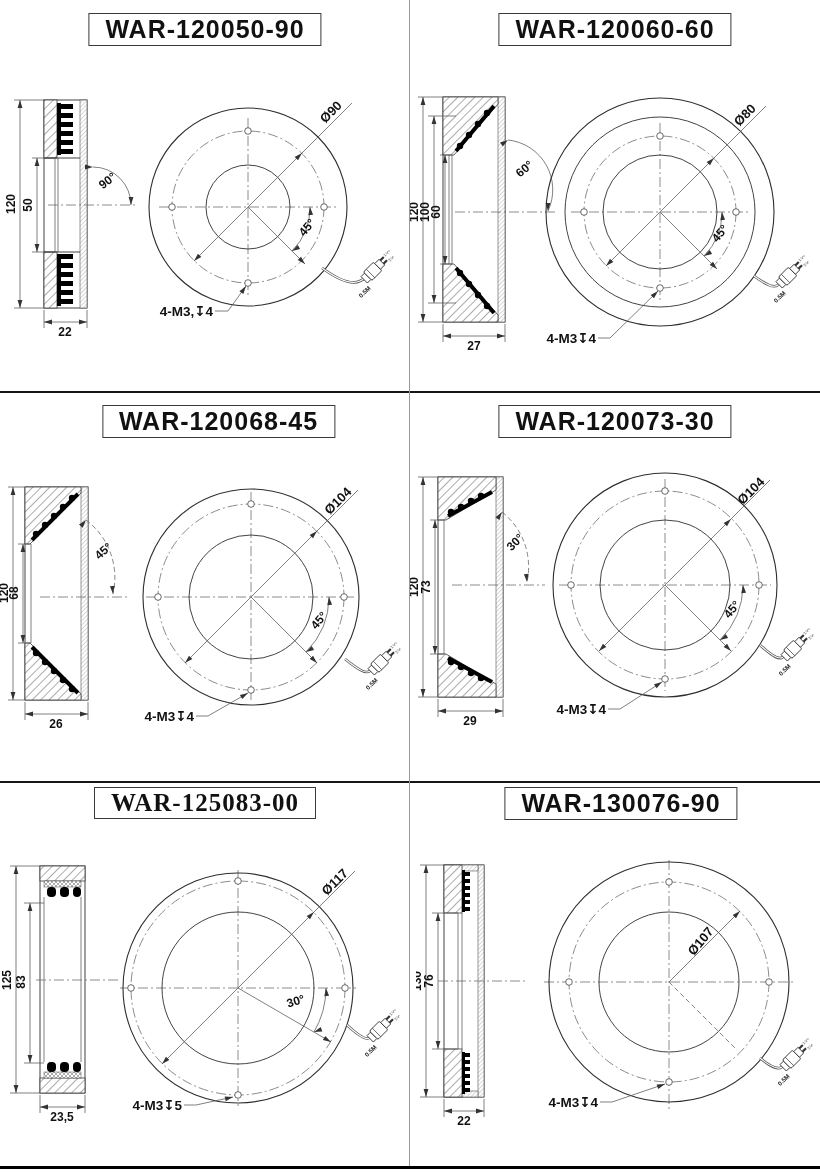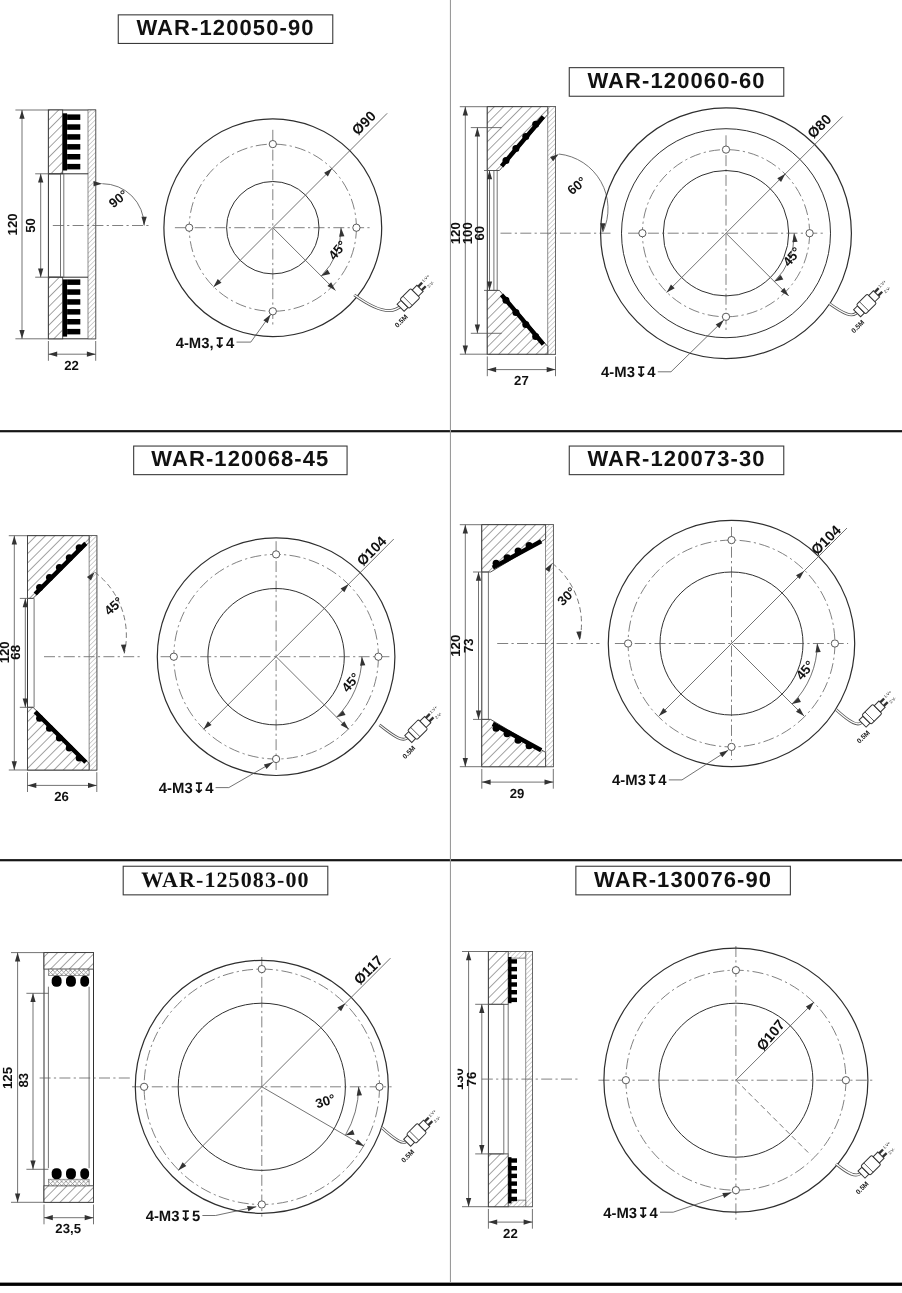--- a/index.html
+++ b/index.html
@@ -3,21 +3,21 @@
 <meta charset="utf-8">
 <style>
   html,body{margin:0;padding:0;background:#fff;}
   .page{position:relative;width:820px;height:1175px;background:#fff;overflow:hidden;
         font-family:"Liberation Sans","DejaVu Sans",sans-serif;}
   .vdiv{position:absolute;left:409px;top:0;width:1px;height:1166px;background:#9a9a9a;}
   .hdiv{position:absolute;left:0;width:820px;height:2px;background:#161616;}
   .cell{position:absolute;width:410px;}
   .titlebox{position:absolute;left:50%;transform:translateX(-50%);
             border:1.4px solid #3a3a3a;background:#fff;padding:1px 16px;
-            font-size:20px;font-weight:600;letter-spacing:1px;color:#111;white-space:nowrap;z-index:2;}
+            font-size:25px;font-weight:600;letter-spacing:1px;color:#111;white-space:nowrap;z-index:2;}
   svg.draw{position:absolute;left:0;top:0;}
   svg text{fill:#111;}
   .ln{stroke:#2e2e2e;stroke-width:1.1;fill:none;}
   .ln2{stroke:#2e2e2e;stroke-width:.9;fill:none;}
   .dim{stroke:#555;stroke-width:.75;fill:none;}
   .cl{stroke:#666;stroke-width:.75;fill:none;stroke-dasharray:10 3 2 3;}
   .dash{stroke:#666;stroke-width:.8;fill:none;stroke-dasharray:5 3;}
   .hole{fill:#fff;stroke:#444;stroke-width:.8;}
   .blk{fill:#000;stroke:none;}
   .hsh{fill:url(#h45);stroke:#3a3a3a;stroke-width:.8;}
@@ -145,21 +145,21 @@
         <use href="#arw" transform="translate(246,286) rotate(-55)"></use>
         <text class="sl" text-anchor="end" x="213" y="316">4-M3,↧4</text>
         <path d="M322,268 C340,281 352,285 360,281 S366,278 367,277" fill="none" stroke="#555" stroke-width="2.6"></path>
         <path d="M322,268 C340,281 352,285 360,281 S366,278 367,277" fill="none" stroke="#fff" stroke-width="1.1"></path>
         <use href="#conn" transform="translate(367,277) rotate(-45)"></use>
       </g>
     </svg>
   </div>
 
   <div class="cell" style="left:410px;top:0;height:392px;">
-    <div class="titlebox" style="top:13px;margin-top:48px;">WAR-120060-60</div>
+    <div class="titlebox" style="top:13px;">WAR-120060-60</div>
     <svg class="draw" width="410" height="392" viewBox="0 0 410 392">
       <g>
         <rect x="33" y="97" width="62" height="225" class="ln2"></rect>
         <rect x="88" y="97" width="7" height="225" class="hfn"></rect>
         <path d="M33,97 L88,97 L88,104 L44,155 L33,155 Z" class="hsh"></path>
         <path d="M33,322 L33,264 L44,264 L88,315 L88,322 Z" class="hsh"></path>
         <line x1="46" y1="151" x2="84" y2="106" stroke="#000" stroke-width="4"></line>
         <circle cx="50" cy="146" r="3.2" class="blk"></circle>
           <circle cx="59" cy="135" r="3.2" class="blk"></circle>
         <circle cx="68" cy="124" r="3.2" class="blk"></circle>

